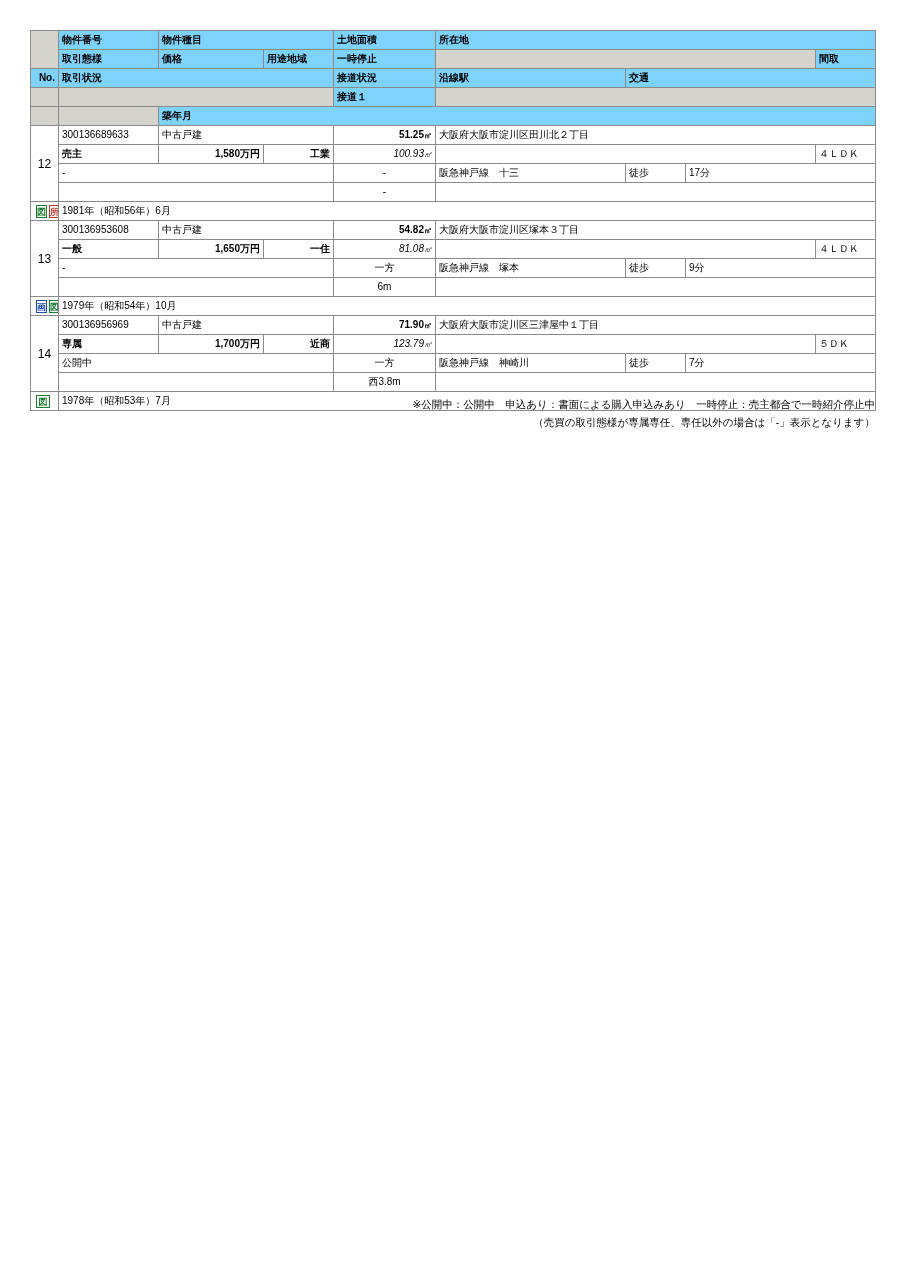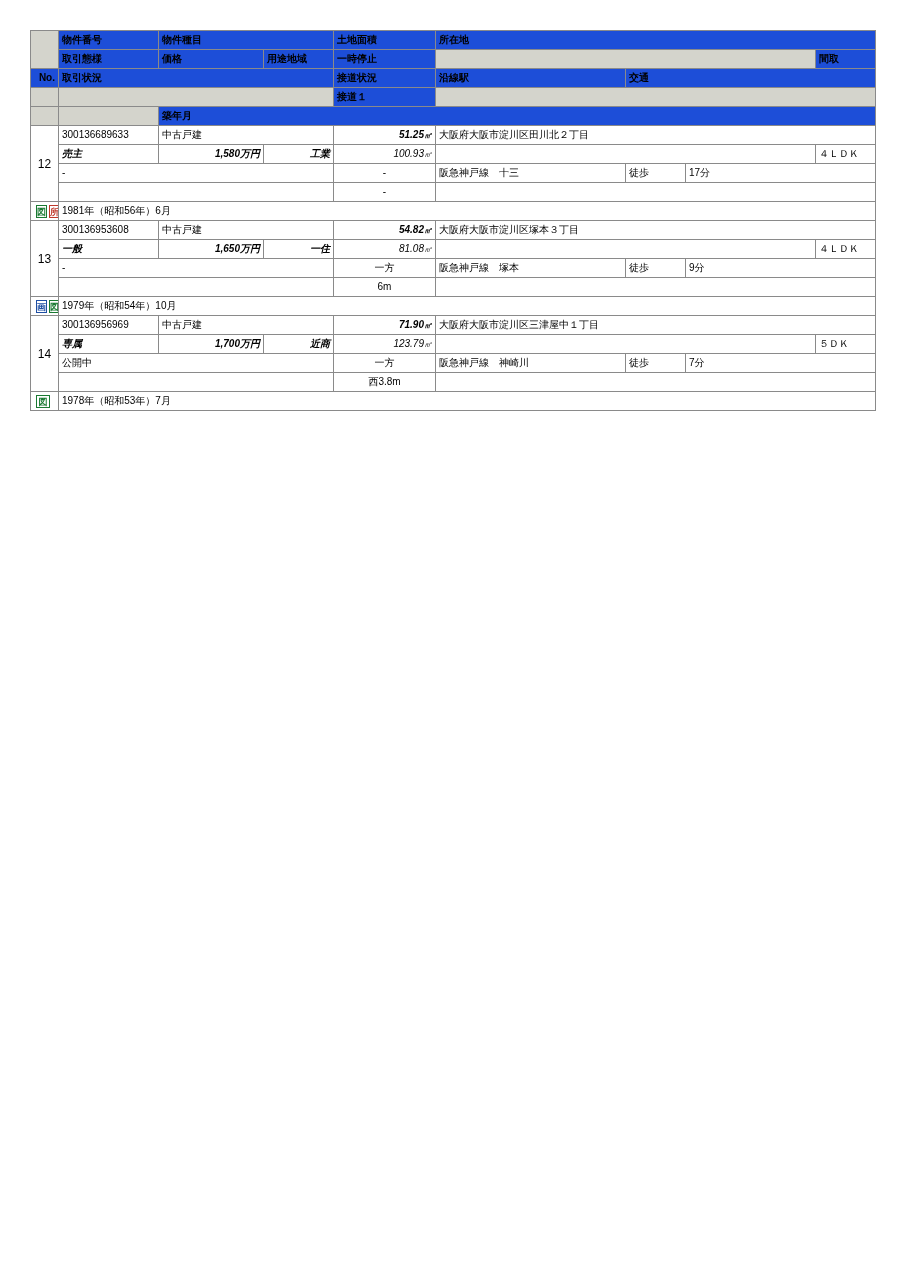--- a/index.html
+++ b/index.html
@@ -35,40 +35,39 @@
   table.grid td {
     border: 1px solid #8a8a8a;
     padding: 0 3px;
     vertical-align: middle;
     height: 18px;
     line-height: 16px;
     overflow: hidden;
     white-space: nowrap;
   }
   .hdr td {
-    background: #1d4ed8;
+    background: #7dd3fc;
     font-weight: bold;
     font-size: 10px;
   }
   .hdr td.blank {
     background: #d4d4cc;
   }
   .no-cell {
     background: #d4d4cc;
     font-weight: bold;
     text-align: right;
     font-size: 10px;
   }
   .rowno {
     text-align: center;
     font-size: 12px;
   }
   .bold {
     font-weight: bold;
-    font-style: italic;
   }
   .right {
     text-align: right;
   }
   .center {
     text-align: center;
   }
   .ital {
     font-style: italic;
     text-align: right;
@@ -281,14 +280,18 @@
             <span class="badges">
               <span class="badge badge-green">図</span>
             </span>
           </td>
           <td colspan="9">1978年（昭和53年）7月</td>
         </tr>
       </tbody>
     </table>
   </div>
 
+  <div class="notes">
+    <div>※公開中：公開中　申込あり：書面による購入申込みあり　一時停止：売主都合で一時紹介停止中</div>
+    <div>（売買の取引態様が専属専任、専任以外の場合は「-」表示となります）</div>
+  </div>
 
 </div>
 
 </body></html>

